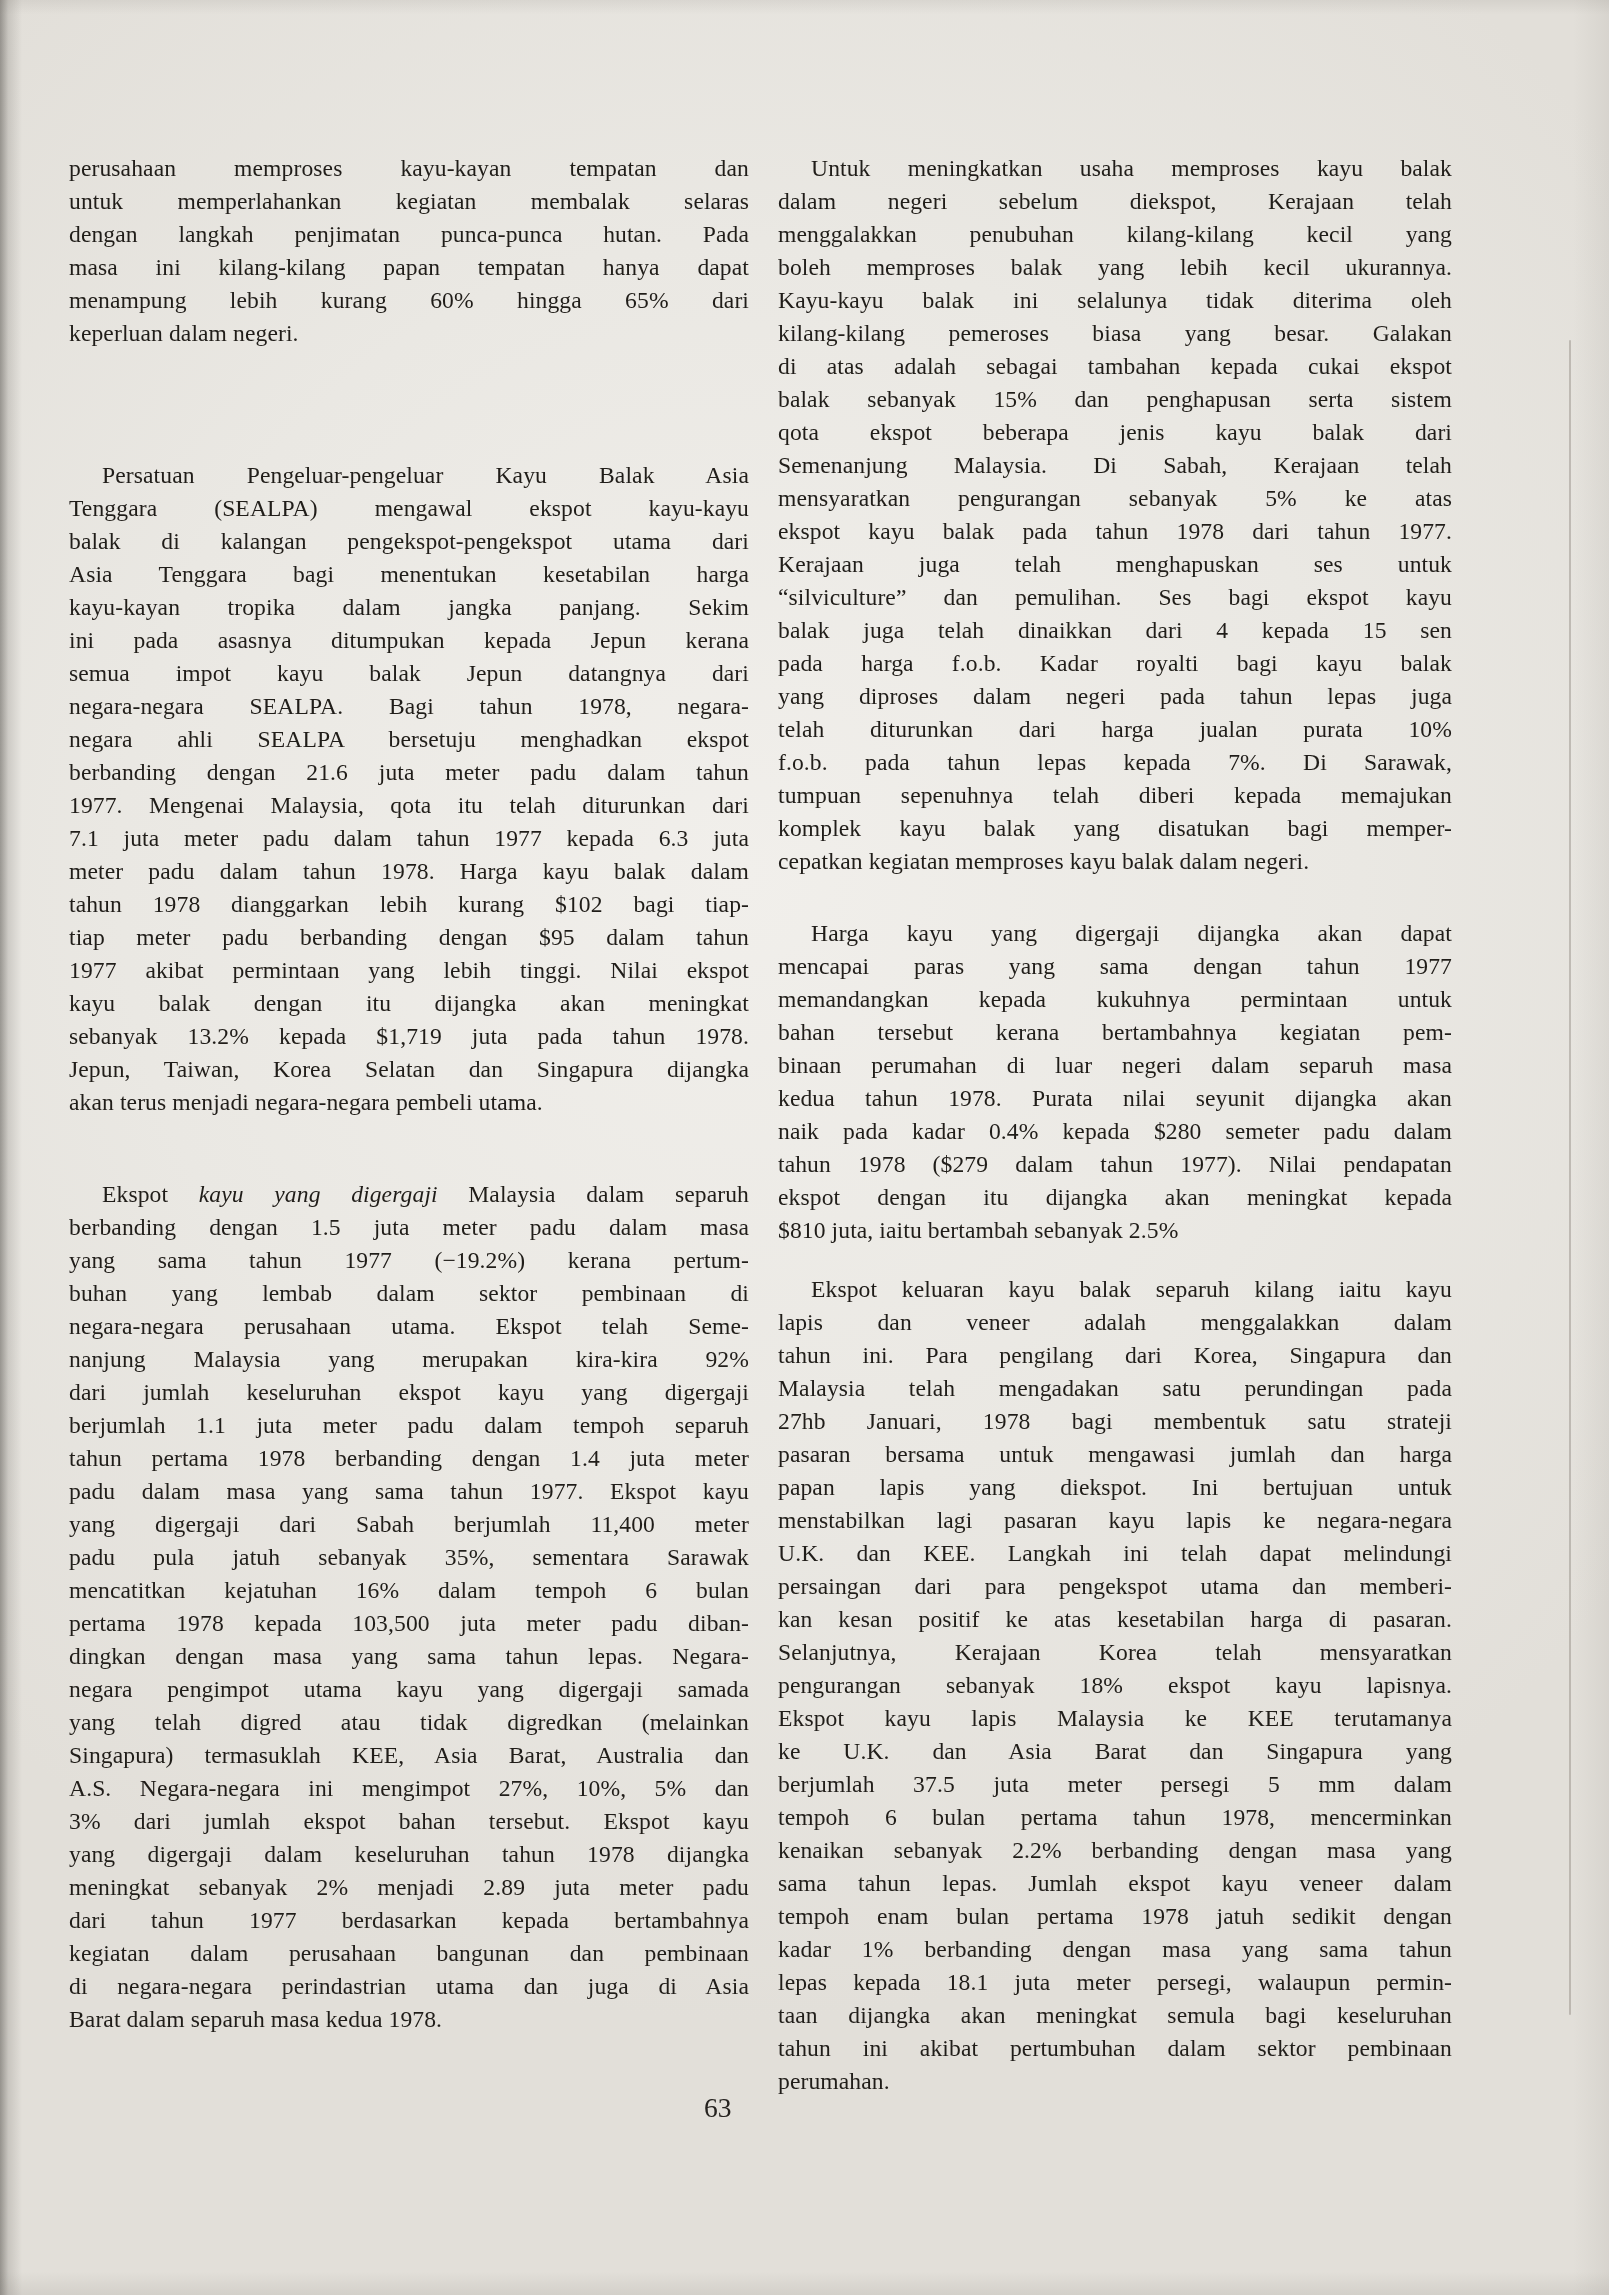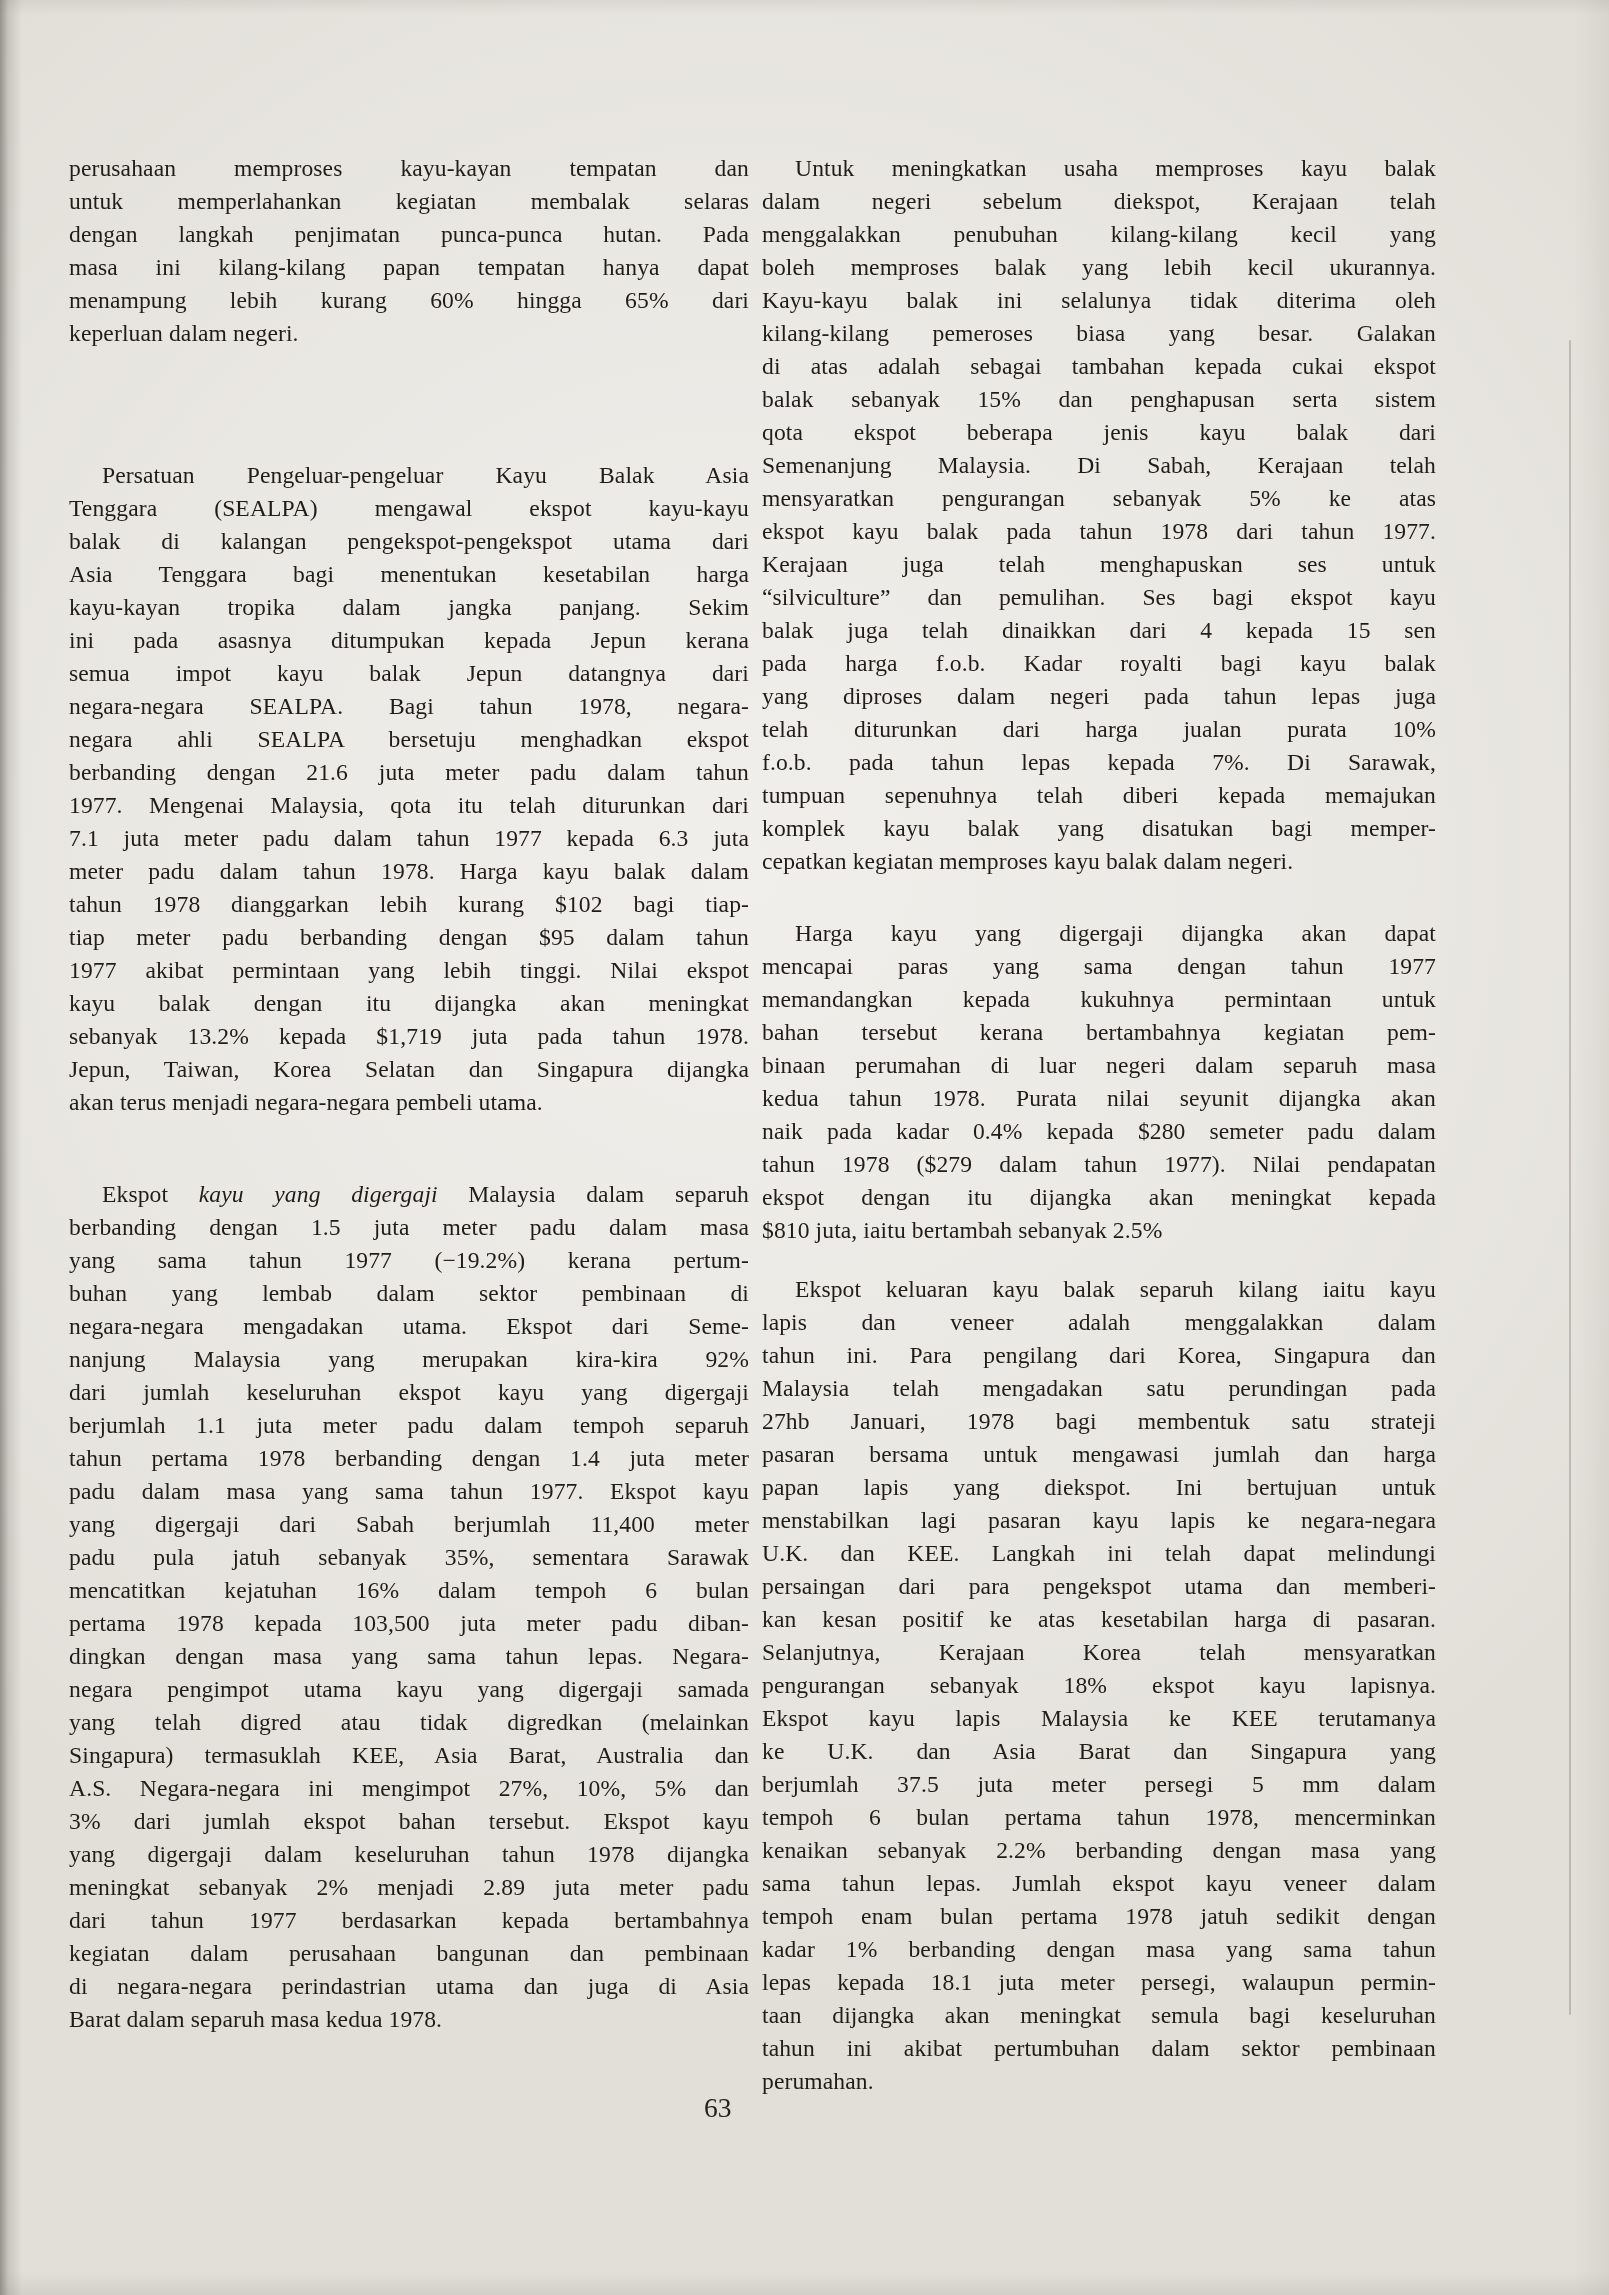--- a/index.html
+++ b/index.html
@@ -25,21 +25,21 @@
   .edge-right-line{
     position:absolute;left:1569px;top:340px;width:2px;height:1675px;
     background:rgba(128,122,113,0.38);border-radius:1.3px;pointer-events:none;
   }
   .column{
     position:absolute;top:152px;
     font-size:23.6px;line-height:33px;
     letter-spacing:0.1px;
   }
   #col-left{left:69px;width:680px;}
-  #col-right{left:762px;width:674px;}
+  #col-right{left:778px;width:674px;}
   .paragraph{margin:0;}
   #col-left  .paragraph:nth-of-type(2){margin-top:109px;}
   #col-left  .paragraph:nth-of-type(3){margin-top:59px;}
   #col-right .paragraph:nth-of-type(2){margin-top:39px;}
   #col-right .paragraph:nth-of-type(3){margin-top:26px;}
   .line{
     text-align:justify;
     text-align-last:justify;
     height:33px;overflow:hidden;white-space:normal;
   }
@@ -86,21 +86,21 @@
       <div class="line"><span>kayu balak dengan itu dijangka akan meningkat</span></div>
       <div class="line"><span>sebanyak 13.2% kepada $1,719 juta pada tahun 1978.</span></div>
       <div class="line"><span>Jepun, Taiwan, Korea Selatan dan Singapura dijangka</span></div>
       <div class="line last"><span>akan terus menjadi negara-negara pembeli utama.</span></div>
     </div>
     <div class="paragraph">
       <div class="line indent"><span>Ekspot </span><i>kayu yang digergaji</i><span> Malaysia dalam separuh</span></div>
       <div class="line"><span>berbanding dengan 1.5 juta meter padu dalam masa</span></div>
       <div class="line"><span>yang sama tahun 1977 (−19.2%) kerana pertum-</span></div>
       <div class="line"><span>buhan yang lembab dalam sektor pembinaan di</span></div>
-      <div class="line"><span>negara-negara mengadakan utama. Ekspot dari Seme-</span></div>
+      <div class="line"><span>negara-negara perusahaan utama. Ekspot telah Seme-</span></div>
       <div class="line"><span>nanjung Malaysia yang merupakan kira-kira 92%</span></div>
       <div class="line"><span>dari jumlah keseluruhan ekspot kayu yang digergaji</span></div>
       <div class="line"><span>berjumlah 1.1 juta meter padu dalam tempoh separuh</span></div>
       <div class="line"><span>tahun pertama 1978 berbanding dengan 1.4 juta meter</span></div>
       <div class="line"><span>padu dalam masa yang sama tahun 1977. Ekspot kayu</span></div>
       <div class="line"><span>yang digergaji dari Sabah berjumlah 11,400 meter</span></div>
       <div class="line"><span>padu pula jatuh sebanyak 35%, sementara Sarawak</span></div>
       <div class="line"><span>mencatitkan kejatuhan 16% dalam tempoh 6 bulan</span></div>
       <div class="line"><span>pertama 1978 kepada 103,500 juta meter padu diban-</span></div>
       <div class="line"><span>dingkan dengan masa yang sama tahun lepas. Negara-</span></div>

